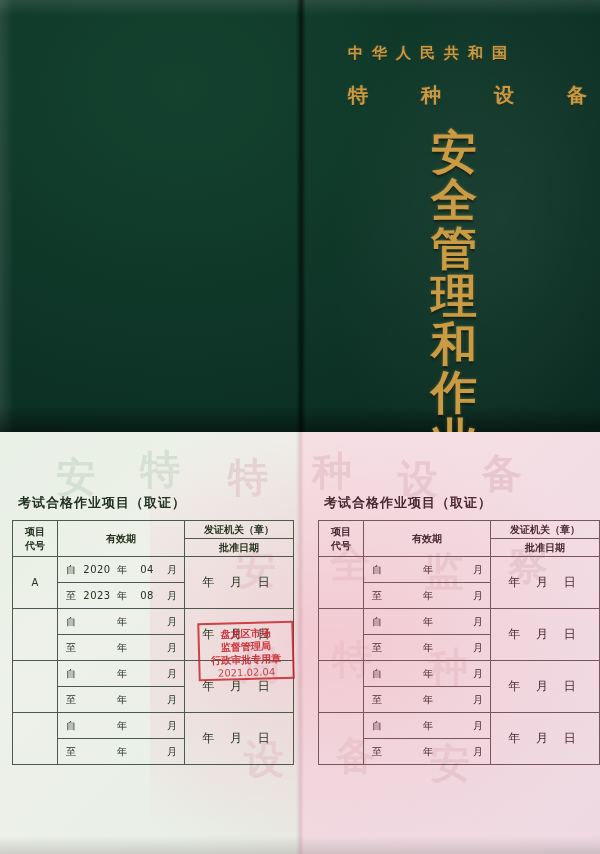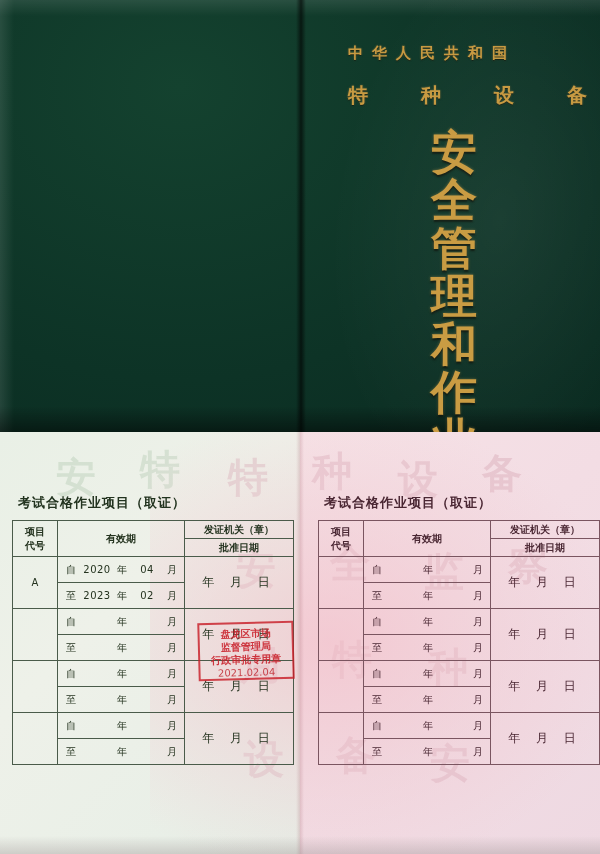--- a/index.html
+++ b/index.html
@@ -314,21 +314,21 @@
           <td rowspan="2" style="position:relative;">
             <span class="ymd">年 月 日</span>
           </td>
         </tr>
         <tr>
           <td class="rowline">
             <div class="dateline">
               <span class="lead">至</span>
               <span class="num">2023</span>
               <span class="unit">年</span>
-              <span class="num">02</span>
+              <span class="num">08</span>
               <span class="unit">月</span>
             </div>
           </td>
         </tr>
 
         <tr>
           <td rowspan="2"></td>
           <td class="rowline">
             <div class="dateline">
               <span class="lead">自</span>

